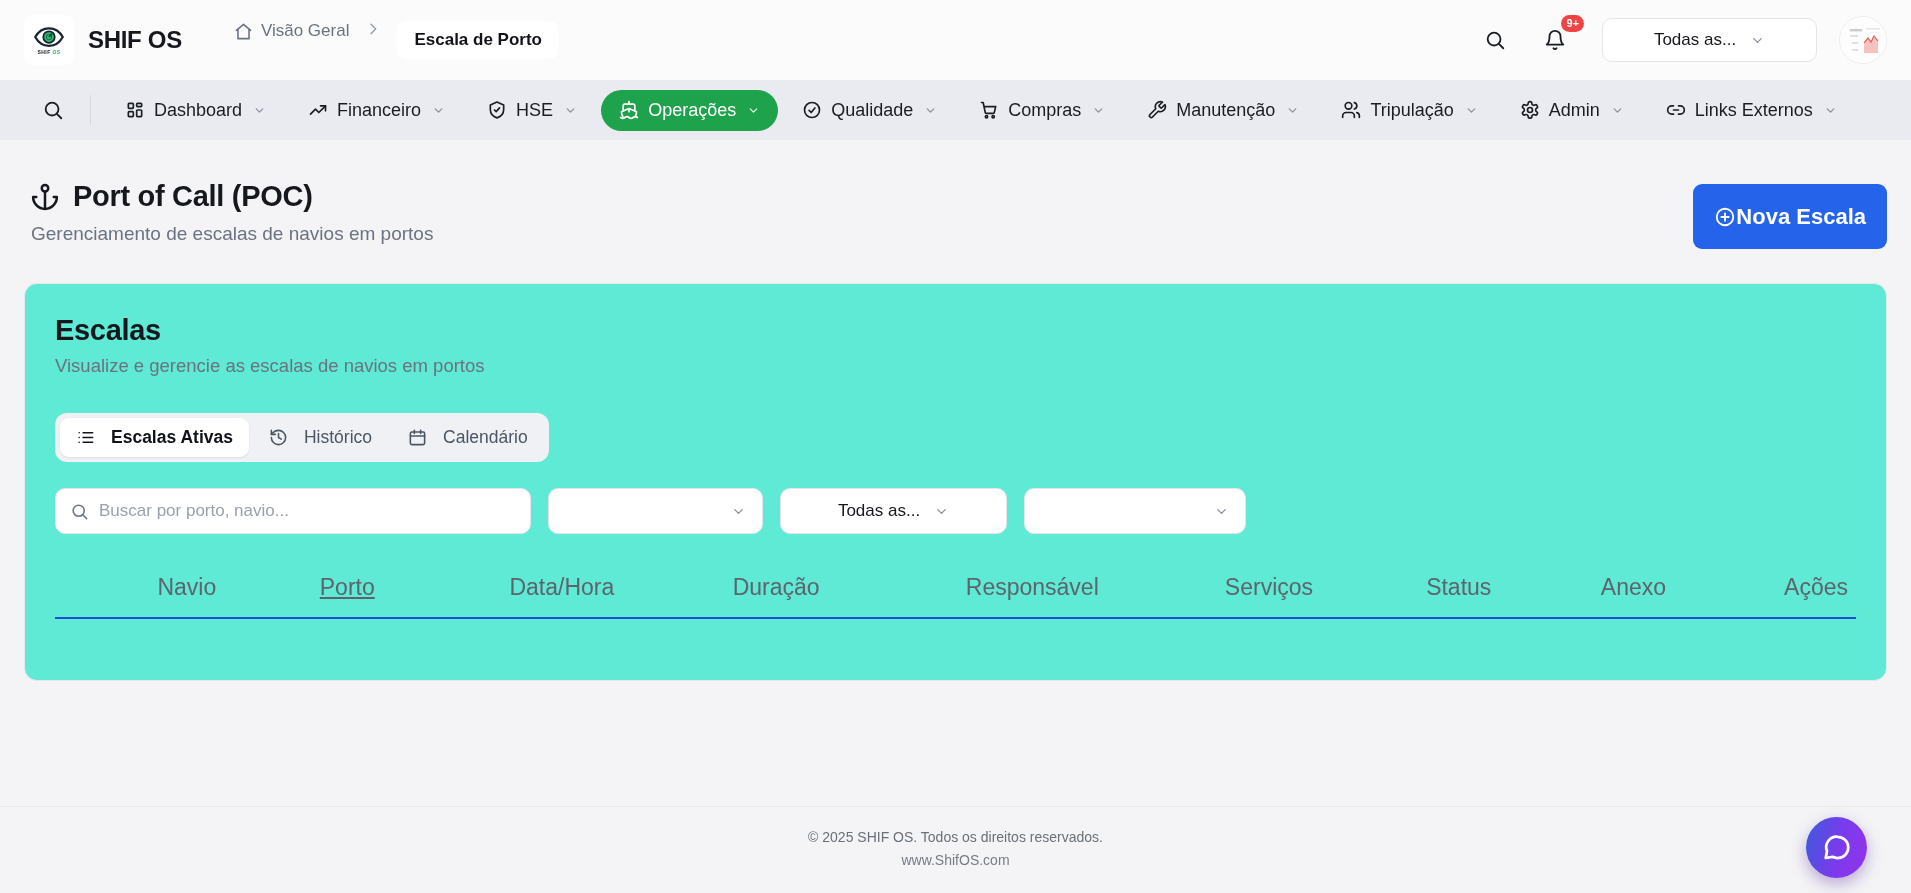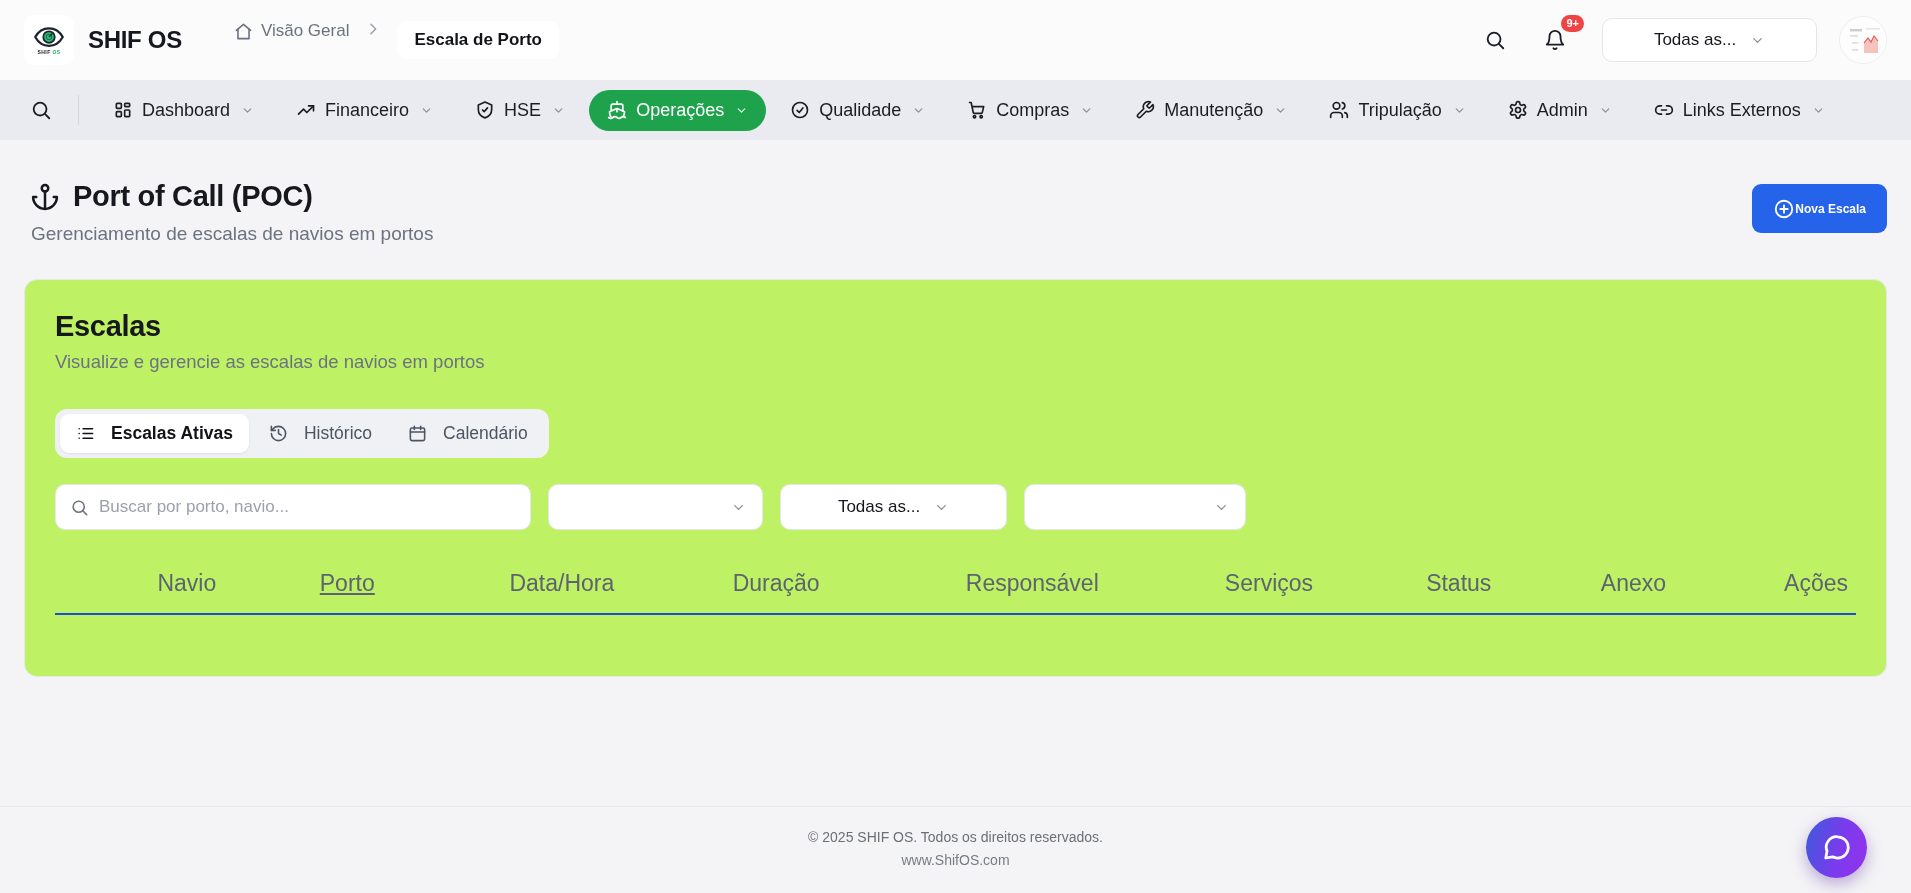--- a/index.html
+++ b/index.html
@@ -47,21 +47,21 @@
     font-size:17px; color:#16181d; font-family:inherit;
   }
   .avatar {
     width:48px; height:48px; border-radius:50%; margin-left:22px; overflow:hidden;
     background:#fdfdfd; border:1px solid #ededed; cursor:pointer; padding:0;
   }
 
   
   .mainnav {
     height:60px; background:#e9ebf1; flex-shrink:0;
-    display:flex; align-items:center; padding:0 22px;
+    display:flex; align-items:center; padding:0 34px;
   }
   .nav-search { background:none; border:none; cursor:pointer; color:#1a1d23; padding:4px 8px; display:flex; }
   .nav-divider { width:1px; height:30px; background:#d3d7de; margin:0 16px 0 18px; }
   .nav-items { display:flex; align-items:center; gap:6px; flex:1; }
   .nav-item {
     display:flex; align-items:center; gap:9px; padding:10px 18px; border-radius:999px;
     font-size:18px; font-weight:500; color:#1a1d23; cursor:pointer; white-space:nowrap;
     background:none; border:none; font-family:inherit;
   }
   .nav-item .chev { color:#8b93a0; margin-left:2px; }
@@ -71,27 +71,27 @@
   
   main { flex:1; padding:0 24px; }
   .page-head {
     display:flex; align-items:flex-start; justify-content:space-between;
     padding:40px 0 34px 6px;
   }
   .page-title { display:flex; align-items:center; gap:13px; font-size:29px; font-weight:800; letter-spacing:-.3px; }
   .page-sub { margin-top:10px; margin-left:1px; font-size:19px; color:#6b7280; }
   .btn-primary {
     display:flex; align-items:center; background:#2563eb; color:#fff;
-    border:none; border-radius:9px; padding:0 21px; height:49px; margin-top:4px;
-    font-size:12px; font-weight:600; cursor:pointer; font-family:inherit;
+    border:none; border-radius:9px; padding:0 21px; height:65px; margin-top:4px;
+    font-size:22px; font-weight:600; cursor:pointer; font-family:inherit;
   }
 
   
   .card {
-    background:#bef264; border:1px solid #e7e8ea; border-radius:13px;
+    background:#5eead4; border:1px solid #e7e8ea; border-radius:13px;
     padding:30px 30px 30px 30px; min-height:351px;
   }
   .card-title { font-size:29px; font-weight:800; letter-spacing:-.3px; }
   .card-sub { margin-top:8px; font-size:18.5px; color:#6b7280; }
   .tabs {
     display:inline-flex; align-items:center; gap:4px; margin-top:36px;
     background:#f0f1f4; border-radius:12px; padding:5px;
   }
   .tab {
     display:flex; align-items:center; gap:16px; padding:9px 16px; border-radius:9px;

